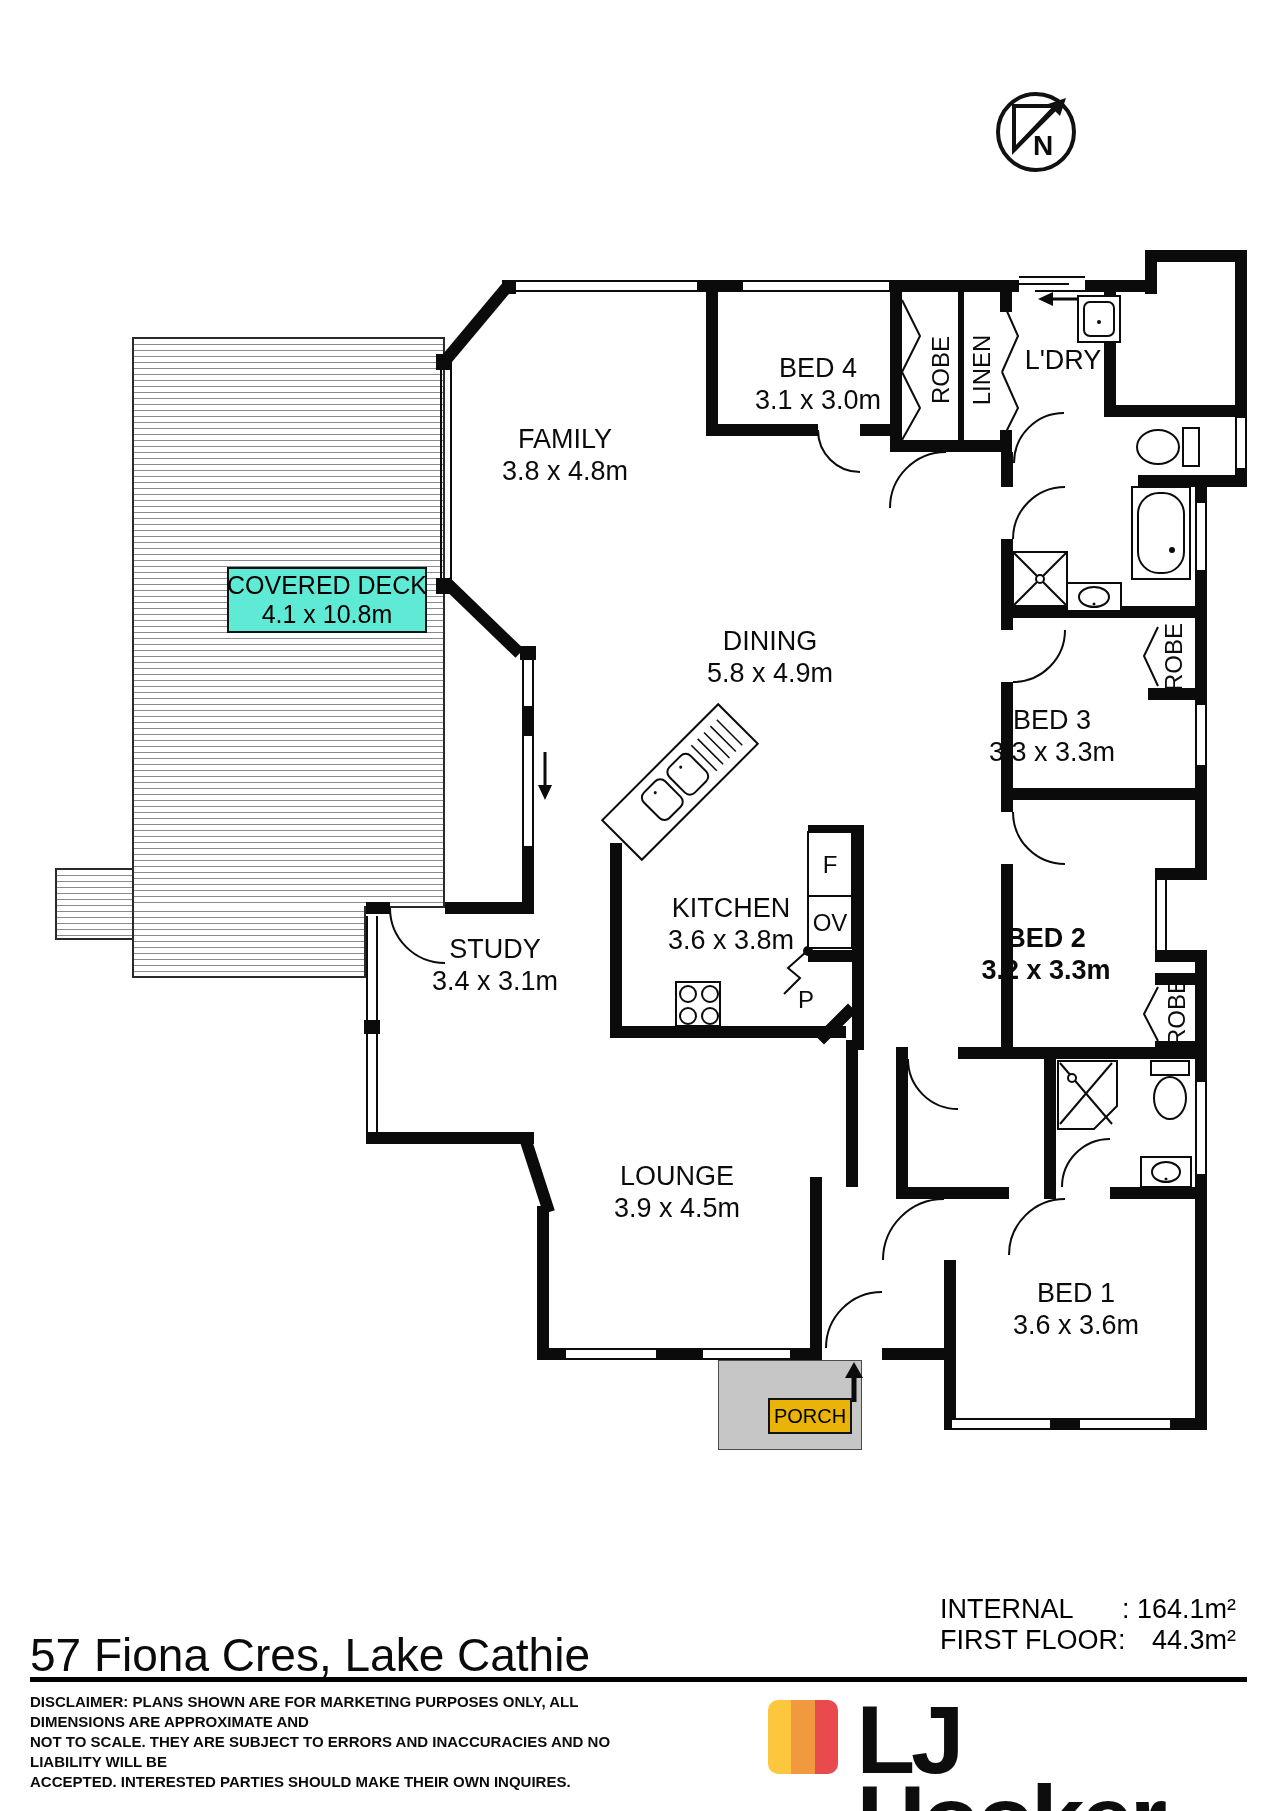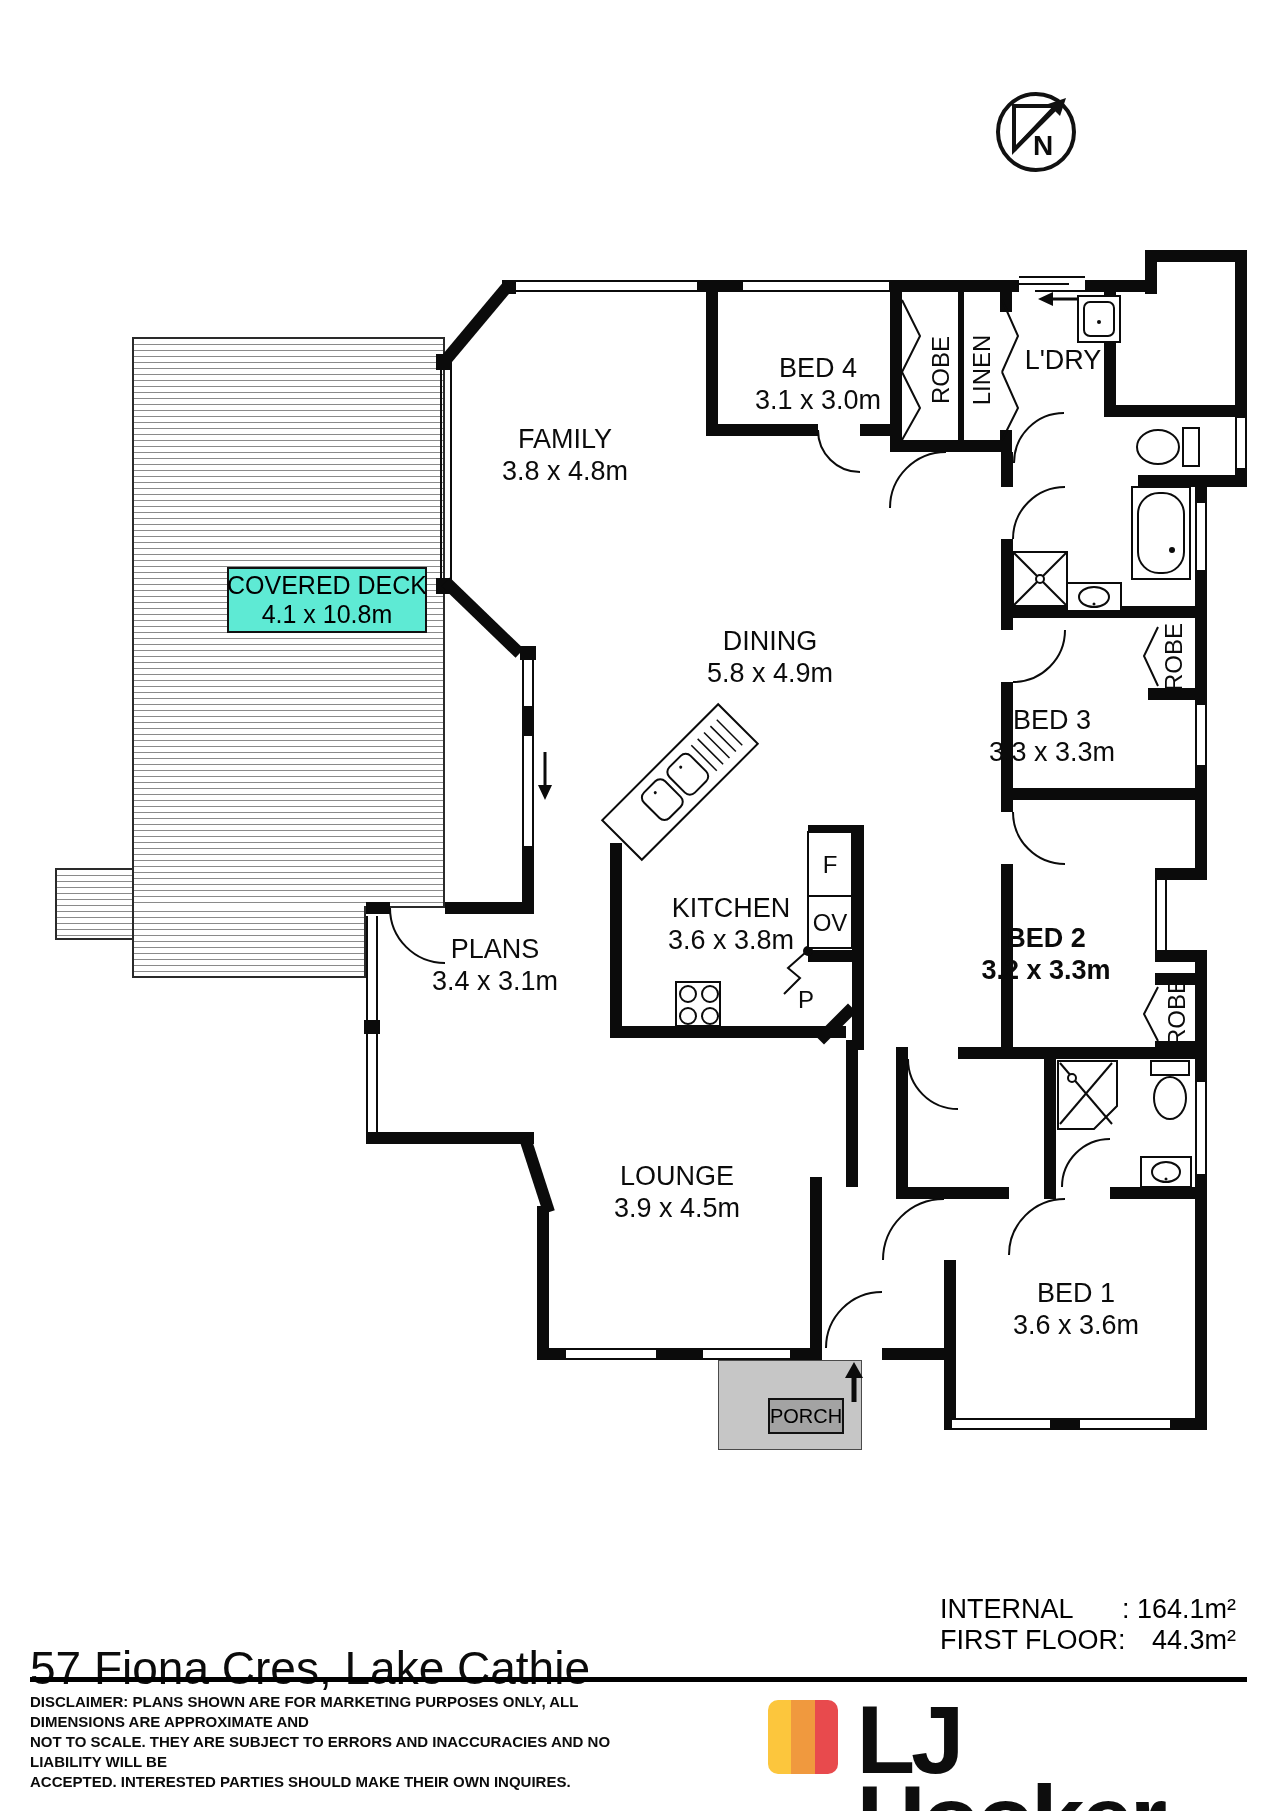--- a/index.html
+++ b/index.html
@@ -15,25 +15,25 @@
           font-size:27px;line-height:32px;white-space:nowrap;color:#0b0b0b;}
   .vlabel{position:absolute;transform:translate(-50%,-50%) rotate(-90deg);
           font-size:24px;white-space:nowrap;color:#0b0b0b;}
   .slabel{position:absolute;transform:translate(-50%,-50%);font-size:24px;white-space:nowrap;color:#0b0b0b;}
   .deck-label-box{position:absolute;left:227px;top:567px;width:200px;height:66px;
           background:#5eead4;border:2px solid #111;box-sizing:border-box;display:flex;
           flex-direction:column;align-items:center;justify-content:center;
           font-size:25px;line-height:29px;text-align:center;white-space:nowrap;}
   .porch{position:absolute;left:718px;top:1360px;width:144px;height:90px;
          background:#c6c6c6;border:1px solid #4a4a4a;box-sizing:border-box;}
-  .porch-label-box{position:absolute;left:768px;top:1398px;width:76px;height:36px;
-         background:#a3a3a3;border:2px solid #111;box-sizing:border-box;display:flex;
+  .porch-label-box{position:absolute;left:768px;top:1398px;width:84px;height:36px;
+         background:#eab308;border:2px solid #111;box-sizing:border-box;display:flex;
          align-items:center;justify-content:center;font-size:20px;}
   
-  .address{position:absolute;left:30px;top:1628px;font-size:46px;color:#0b0b0b;margin-top:13px;}
+  .address{position:absolute;left:30px;top:1628px;font-size:46px;color:#0b0b0b;}
   .footer-rule{position:absolute;left:30px;top:1677px;width:1217px;height:5px;background:#000;}
   .areas{position:absolute;left:940px;top:1594px;width:296px;font-size:27px;line-height:31px;}
   .areas .row{display:flex;justify-content:space-between;}
   .disclaimer{position:absolute;left:30px;top:1692px;width:620px;font-size:15px;
               font-weight:bold;line-height:20px;color:#0b0b0b;}
   .logo{position:absolute;left:768px;top:1700px;display:flex;align-items:flex-start;}
   .logo-mark{width:72px;height:74px;border-radius:10px;overflow:hidden;display:flex;}
   .logo-stripe{flex:1;height:100%;}
   .logo-text{margin-left:18px;font-size:96px;line-height:80px;font-weight:bold;
              letter-spacing:-4px;color:#0d0d0d;}
@@ -317,21 +317,21 @@
   </div>
   <div class="rlabel" style="left:731px;top:924px;">
     <div>KITCHEN</div>
     <div>3.6 x 3.8m</div>
   </div>
   <div class="rlabel" style="left:1046px;top:954px;font-weight:bold;">
     <div>BED 2</div>
     <div>3.2 x 3.3m</div>
   </div>
   <div class="rlabel" style="left:495px;top:965px;">
-    <div>PLANS</div>
+    <div>STUDY</div>
     <div>3.4 x 3.1m</div>
   </div>
   <div class="rlabel" style="left:677px;top:1192px;">
     <div>LOUNGE</div>
     <div>3.9 x 4.5m</div>
   </div>
   <div class="rlabel" style="left:1048px;top:1309px;margin-left:28px;">
     <div>BED 1</div>
     <div>3.6 x 3.6m</div>
   </div>

